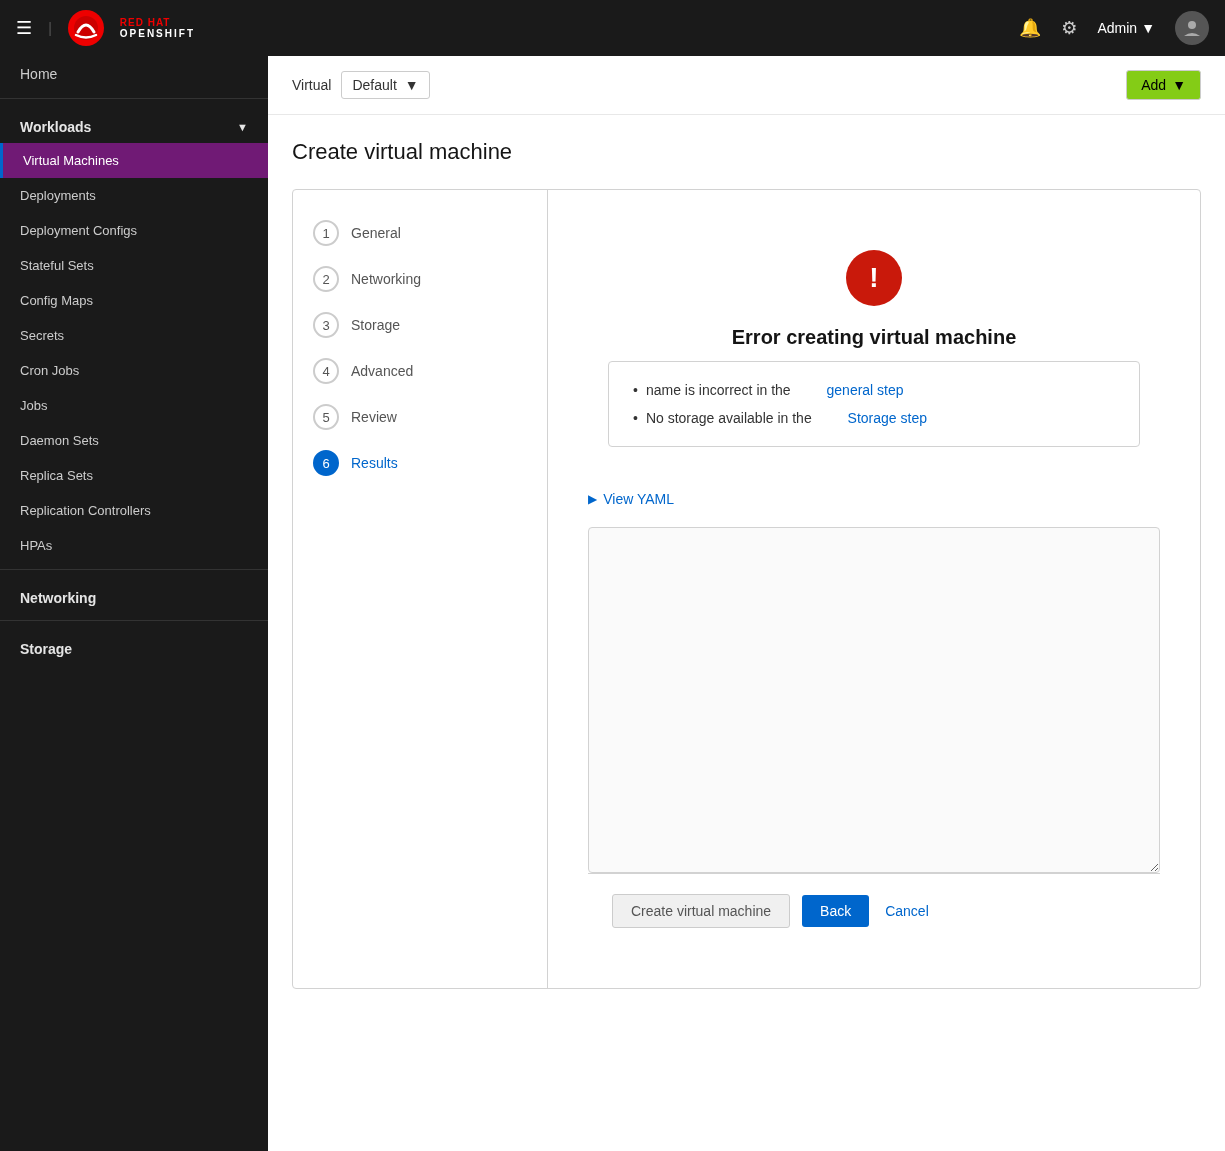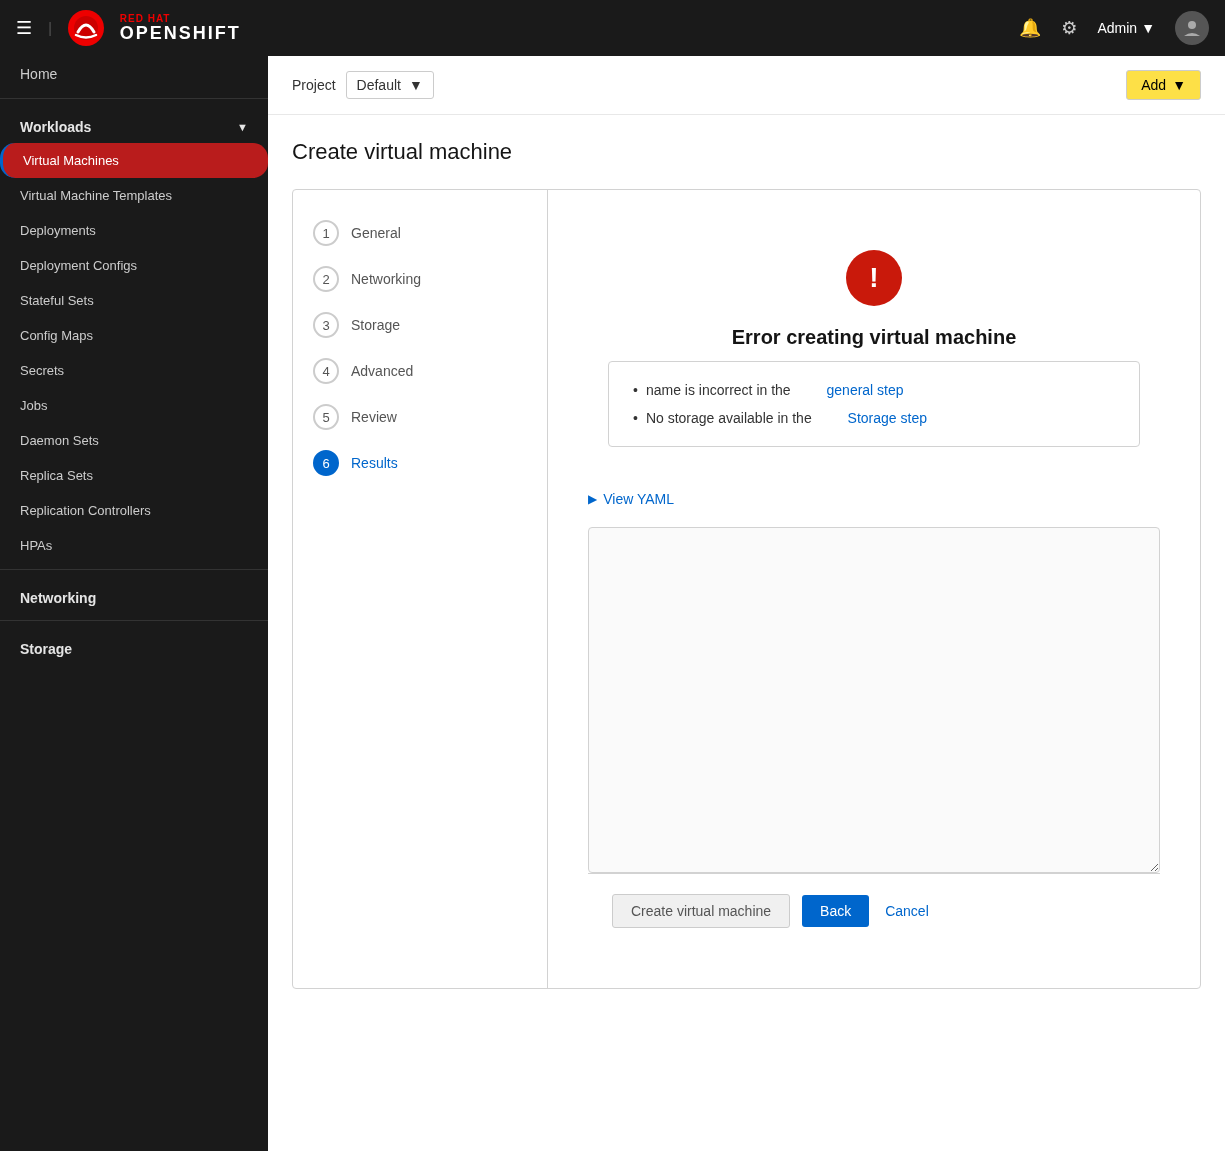--- a/index.html
+++ b/index.html
@@ -31,21 +31,21 @@
     .sidebar { width: 268px; background: #1a1a1a; color: #ccc; flex-shrink: 0; overflow-y: auto; }
     .sidebar-item {
       padding: 10px 20px;
       cursor: pointer;
       font-size: 13px;
       color: #ccc;
       display: flex;
       align-items: center;
       justify-content: space-between;
     }
-    .sidebar-item.active { color: white; border-left: 3px solid #0066cc; background: #b91c1c; padding-left: 17px; border-radius: 15px; }
+    .sidebar-item.active { color: white; border-left: 3px solid #0066cc; background: #701a75; padding-left: 17px; }
     .sidebar-item.home { font-size: 14px; color: #ccc; }
     .sidebar-item.sub { padding-left: 20px; font-size: 13px; }
     .sidebar-divider { border-top: 1px solid #333; margin: 6px 0; }
     .section-label { color: #e5e5e5; font-weight: bold; padding: 14px 20px 8px; font-size: 14px; display: flex; align-items: center; justify-content: space-between; cursor: pointer; }
     .section-label .chevron { font-size: 11px; }
 
     
     .content-area { flex: 1; background: white; overflow-y: auto; padding: 0; }
 
     
@@ -63,21 +63,21 @@
       border-radius: 3px;
       padding: 5px 10px;
       display: flex;
       align-items: center;
       gap: 8px;
       cursor: pointer;
       font-size: 14px;
       background: white;
     }
     .add-btn {
-      background: #fde047;
+      background: #84cc16;
       border: 1px solid #ccc;
       border-radius: 3px;
       padding: 6px 14px;
       cursor: pointer;
       font-size: 14px;
       display: flex;
       align-items: center;
       gap: 6px;
     }
 
@@ -227,21 +227,21 @@
     <div class="brand rh-logo">
 
       <svg width="36" height="36" viewBox="0 0 36 36">
         <circle cx="18" cy="18" r="18" fill="#ee0000"></circle>
         <circle cx="18" cy="18" r="12" fill="#cc0000"></circle>
         <path d="M10 22 Q18 8 26 22" stroke="white" stroke-width="3" fill="none" stroke-linecap="round"></path>
         <path d="M8 25 Q18 30 28 25" stroke="white" stroke-width="2.5" fill="none" stroke-linecap="round"></path>
       </svg>
       <div style="margin-left:8px; line-height:1.1;">
         <div style="color:#ee0000; font-size:10px; font-weight:bold; letter-spacing:1px;">RED HAT</div>
-        <div style="color:white; font-size:18px; font-weight:bold; letter-spacing:2px;">OPENSHIFT</div>
+        <div style="color:white; font-size:10px; font-weight:bold; letter-spacing:2px;">OPENSHIFT</div>
       </div>
     </div>
   </div>
   <div class="top-nav-right">
     <span class="nav-icon">🔔</span>
     <span class="nav-icon">⚙</span>
     <div class="admin-menu">
       <span>Admin</span>
       <span>▼</span>
     </div>
@@ -266,36 +266,36 @@
 
     <div class="section-label">
       <span>Workloads</span>
       <span class="chevron">▼</span>
     </div>
 
     <div class="sidebar-item sub active">
       <span>Virtual Machines</span>
     </div>
     <div class="sidebar-item sub">
-      <span>Virtual Machine Templates</span>
-    </div>
-    <div class="sidebar-item sub">
       <span>Deployments</span>
     </div>
     <div class="sidebar-item sub">
       <span>Deployment Configs</span>
     </div>
     <div class="sidebar-item sub">
       <span>Stateful Sets</span>
     </div>
     <div class="sidebar-item sub">
       <span>Config Maps</span>
     </div>
     <div class="sidebar-item sub">
       <span>Secrets</span>
+    </div>
+    <div class="sidebar-item sub">
+      <span>Cron Jobs</span>
     </div>
     <div class="sidebar-item sub">
       <span>Jobs</span>
     </div>
     <div class="sidebar-item sub">
       <span>Daemon Sets</span>
     </div>
     <div class="sidebar-item sub">
       <span>Replica Sets</span>
     </div>
@@ -317,21 +317,21 @@
     <div class="section-label">
       <span>Storage</span>
     </div>
 
   </aside>
 
   <main class="content-area">
 
     <div class="top-bar">
       <div class="project-selector">
-        <span>Project</span>
+        <span>Virtual</span>
         <div class="project-dropdown">
           <span>Default</span>
           <span>▼</span>
         </div>
       </div>
       <button class="add-btn">
         <span>Add</span>
         <span>▼</span>
       </button>
     </div>

